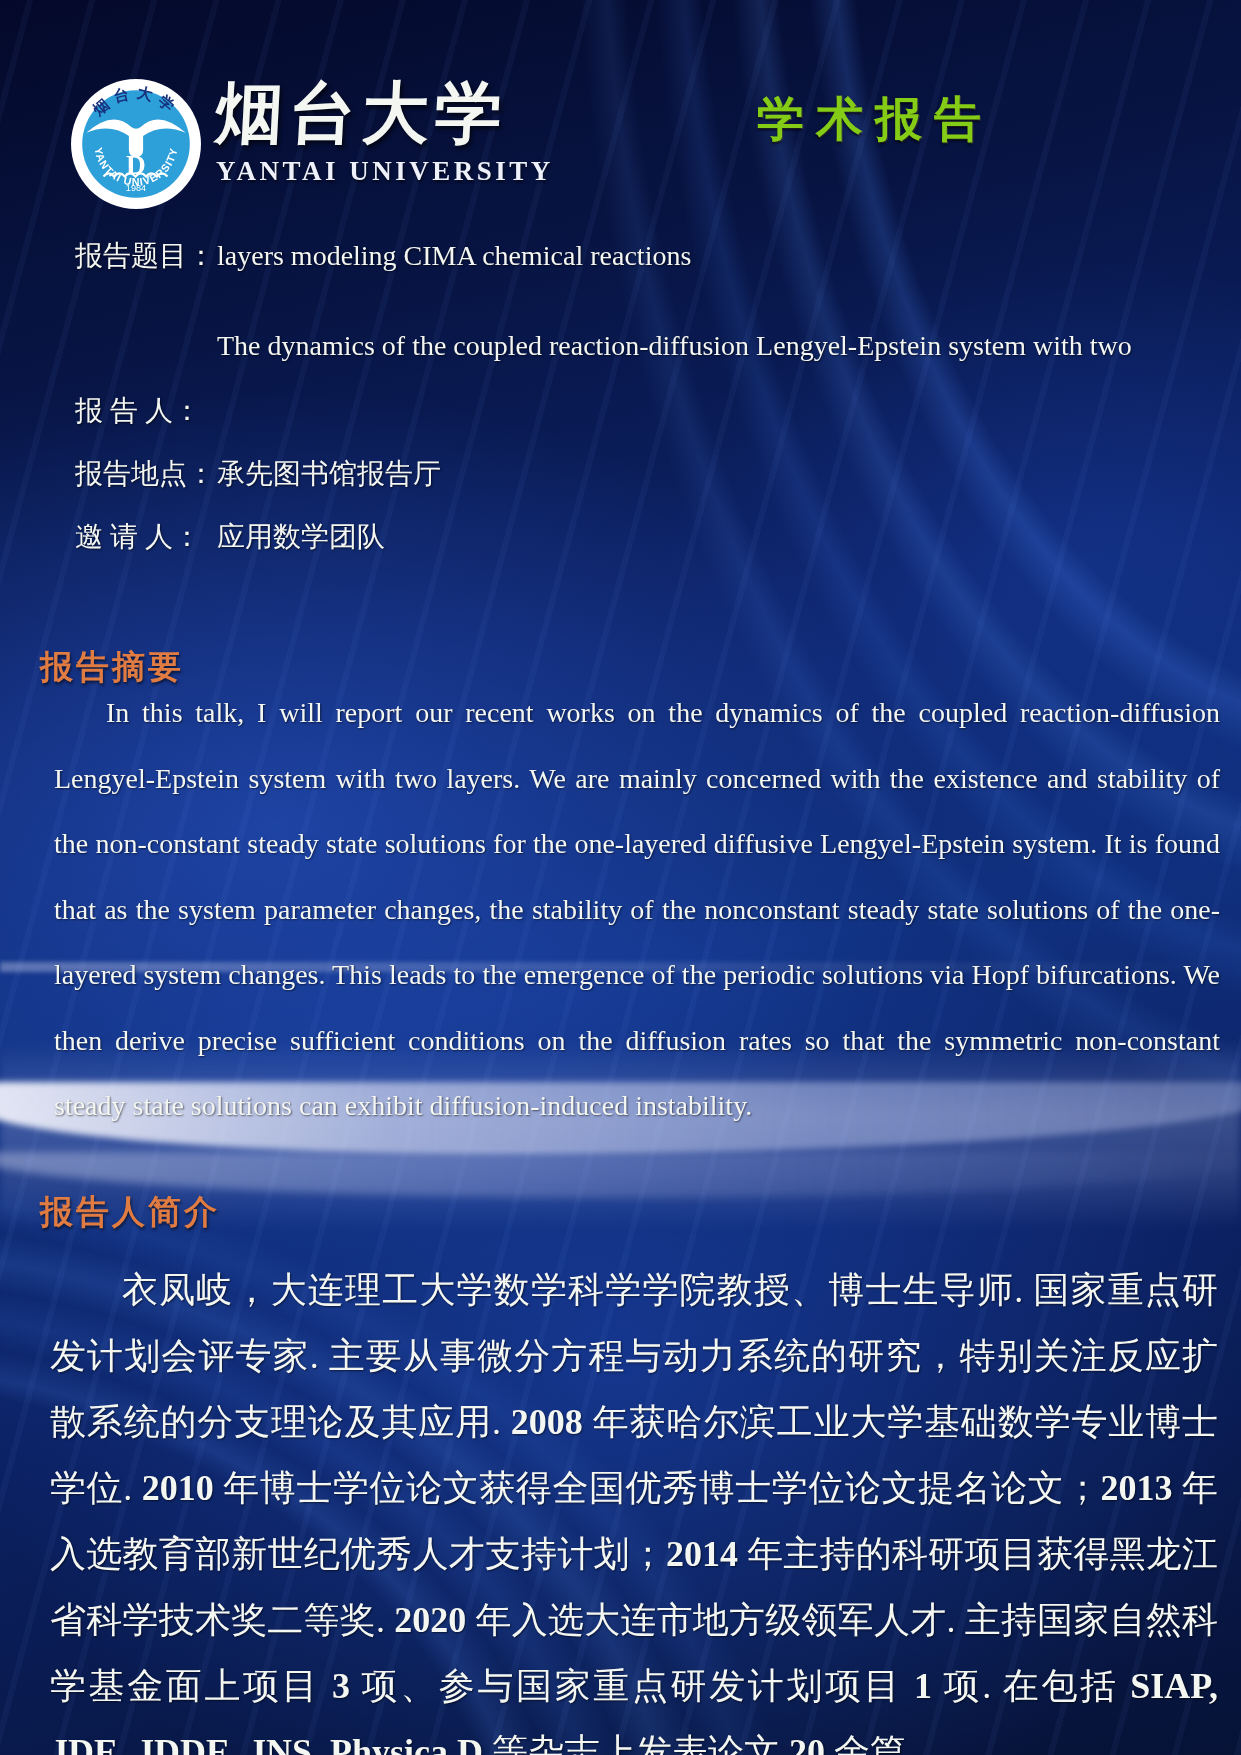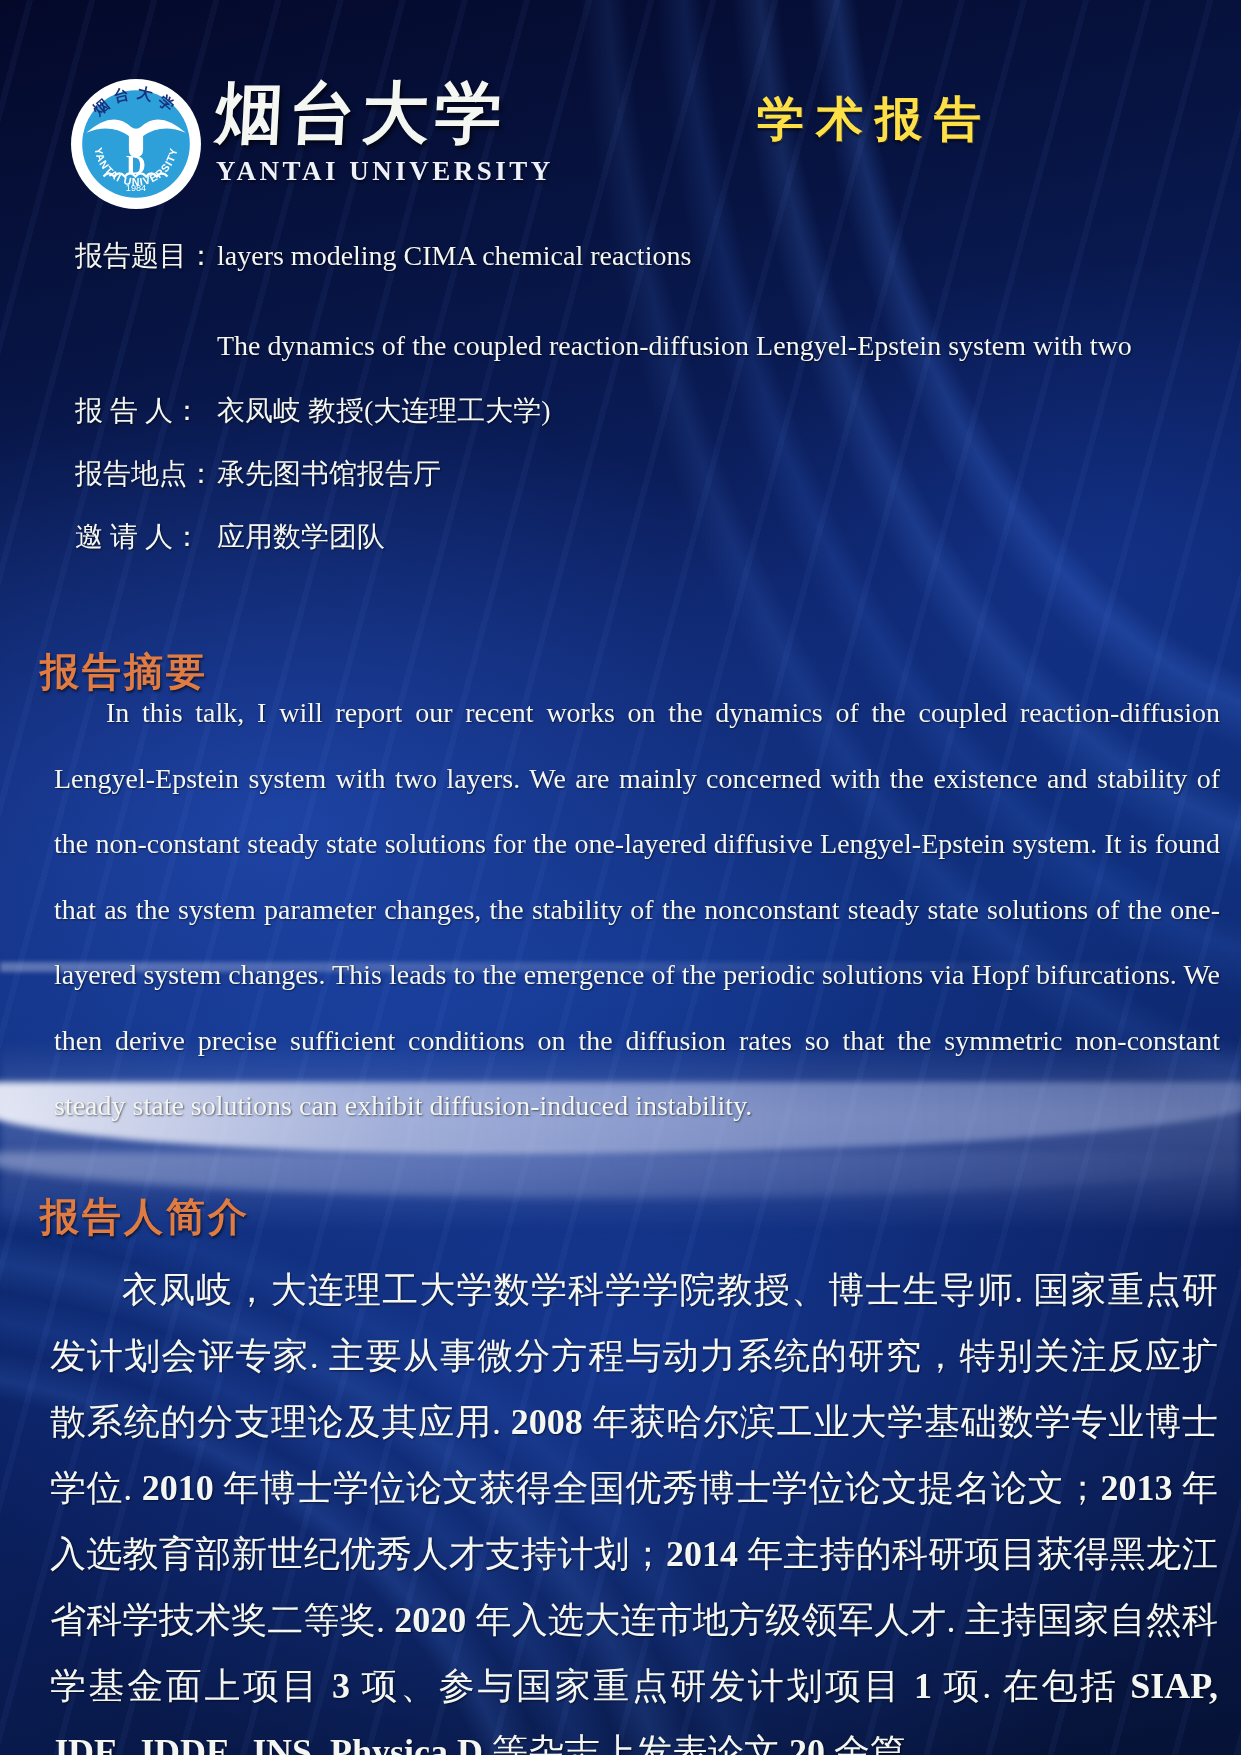--- a/index.html
+++ b/index.html
@@ -44,36 +44,36 @@
   .header{position:absolute;top:78px;left:70px;right:45px;display:flex;align-items:flex-start;}
   .logo{width:132px;height:132px;flex:none;}
   .uni-names{margin-left:14px;flex:none;}
   .uni-zh{font-size:67px;font-weight:900;letter-spacing:6px;line-height:1.05;
     transform:skewX(-3deg);text-shadow:2px 3px 4px rgba(0,0,0,.65);}
   .uni-en{font-size:27px;font-weight:bold;letter-spacing:3.5px;margin-top:8px;
     color:#eef1fa;text-shadow:1px 2px 3px rgba(0,0,0,.6);}
   .gold-block{flex:1;display:flex;flex-direction:column;align-items:center;padding-top:10px;gap:20px;}
   .college{font-size:38px;font-weight:bold;letter-spacing:4px;color:#d8a321;
     text-shadow:0 2px 3px rgba(0,0,0,.75), 1px 1px 0 rgba(255,220,120,.25);}
-  .event{font-size:47px;font-weight:bold;letter-spacing:12px;color:#fde047;
+  .event{font-size:47px;font-weight:bold;letter-spacing:12px;color:#84cc16;
     text-shadow:0 2px 3px rgba(0,0,0,.75), 1px 1px 0 rgba(255,220,120,.25);}
 
   
   .info{position:absolute;top:238px;left:75px;right:58px;font-size:28px;}
   .row{display:flex;align-items:flex-start;margin-bottom:27px;min-height:36px;
     text-shadow:1px 1px 2px rgba(0,0,0,.6);}
   .label{width:142px;flex:none;white-space:pre;line-height:36px;}
   .value{flex:1;line-height:36px;}
   .tline{display:block;line-height:36px;}
   .tline + .tline{margin-top:54px;}
   .title-row{margin-bottom:29px;}
   .value b, .bio-text b{font-weight:bold;}
 
   
-  .section-heading{position:absolute;left:40px;margin:0;font-size:39px;font-weight:bold;
+  .section-heading{position:absolute;left:40px;margin:0;font-size:33px;font-weight:bold;
     letter-spacing:3px;color:#e07b42;text-shadow:1px 2px 3px rgba(0,0,0,.6);}
   .abstract-heading{top:645px;}
   .bio-heading{top:1190px;}
   .abstract-text{position:absolute;top:664px;left:38px;width:1166px;margin:16px;
     font-size:28px;line-height:65.5px;text-align:justify;text-indent:52px;
     text-shadow:1px 1px 2px rgba(0,0,0,.55);}
   .bio-text{position:absolute;top:1245px;left:38px;width:1168px;margin:12px;
     font-size:36px;line-height:66px;text-align:justify;text-indent:2em;
     text-shadow:1px 1px 2px rgba(0,0,0,.55);}
 </style>
@@ -124,21 +124,20 @@
   <section class="info">
     <div class="row title-row">
       <span class="label">报告题目：</span>
       <span class="value">
         <span class="tline">layers modeling CIMA chemical reactions</span>
         <span class="tline">The dynamics of the coupled reaction-diffusion Lengyel-Epstein system with two</span>
       </span>
     </div>
     <div class="row">
       <span class="label">报 告 人：</span>
-      <span class="value">衣凤岐 教授(大连理工大学)</span>
     </div>
     <div class="row">
       <span class="label">报告地点：</span>
       <span class="value">承先图书馆报告厅</span>
     </div>
     <div class="row">
       <span class="label">邀 请 人：</span>
       <span class="value">应用数学团队</span>
     </div>
   </section>

